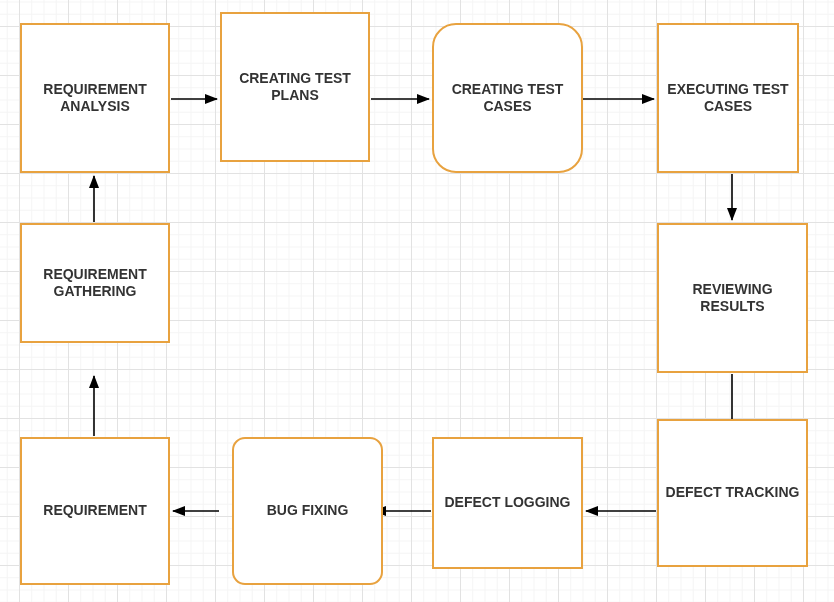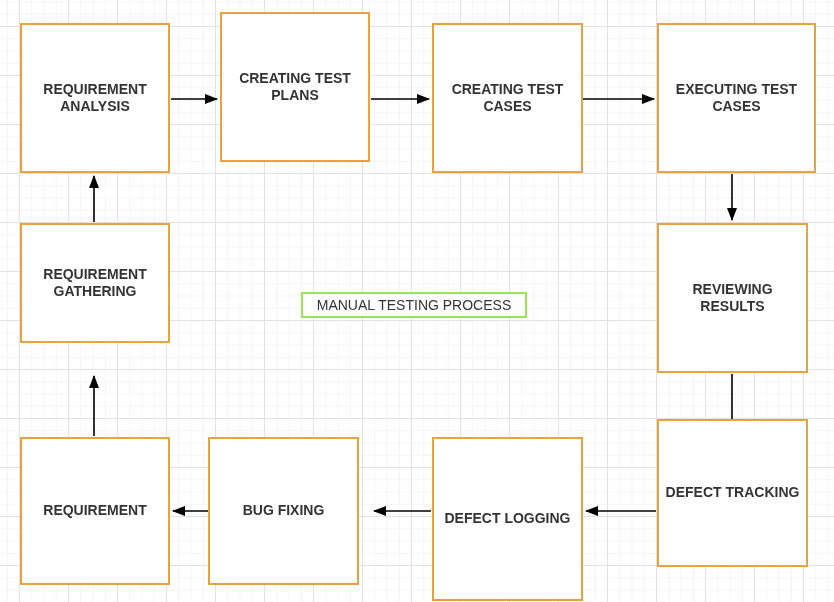--- a/index.html
+++ b/index.html
@@ -63,27 +63,27 @@
     align-items:center;
     justify-content:center;
     text-align:center;
     color:var(--text);
     font-size:14px;
     white-space:nowrap;
   }
   
   .n-requirement-analysis { left:20px;  top:23px;  width:150px; height:150px; }
   .n-creating-test-plans  { left:220px; top:12px;  width:150px; height:150px; }
-  .n-creating-test-cases  { left:432px; top:23px;  width:151px; height:150px; }
-  .n-executing-test-cases { left:657px; top:23px;  width:159px; height:150px; }
+  .n-creating-test-cases  { left:432px; top:23px;  width:151px; height:150px;border-radius:24px; }
+  .n-executing-test-cases { left:657px; top:23px;  width:142px; height:150px; }
   .n-requirement-gathering{ left:20px;  top:223px; width:150px; height:120px; }
   .n-reviewing-results    { left:657px; top:223px; width:151px; height:150px; }
   .n-maintenance          { left:20px;  top:437px; width:150px; height:148px; }
-  .n-bug-fixing           { left:208px; top:437px; width:151px; height:148px; }
-  .n-defect-logging       { left:432px; top:437px; width:151px; height:164px; }
+  .n-bug-fixing           { left:232px; top:437px; width:151px; height:148px;border-radius:13px; }
+  .n-defect-logging       { left:432px; top:437px; width:151px; height:132px; }
   .n-defect-tracking      { left:657px; top:419px; width:151px; height:148px; }
 </style>
 </head>
 <body>
 
 <div class="canvas">
 
   <svg class="arrow-layer" width="834" height="602" viewBox="0 0 834 602" xmlns="http://www.w3.org/2000/svg">
     <defs>
       <marker id="ah" markerUnits="userSpaceOnUse" markerWidth="13" markerHeight="10" viewBox="0 0 13 10" refX="12" refY="5" orient="auto">
@@ -128,17 +128,14 @@
   <div class="node n-bug-fixing">
     <span>BUG FIXING</span>
   </div>
   <div class="node n-defect-logging">
     <span>DEFECT LOGGING</span>
   </div>
   <div class="node n-defect-tracking">
     <span>DEFECT TRACKING</span>
   </div>
 
-  <div class="title-box">
-    <span>MANUAL TESTING PROCESS</span>
-  </div>
 
 </div>
 
 </body></html>

